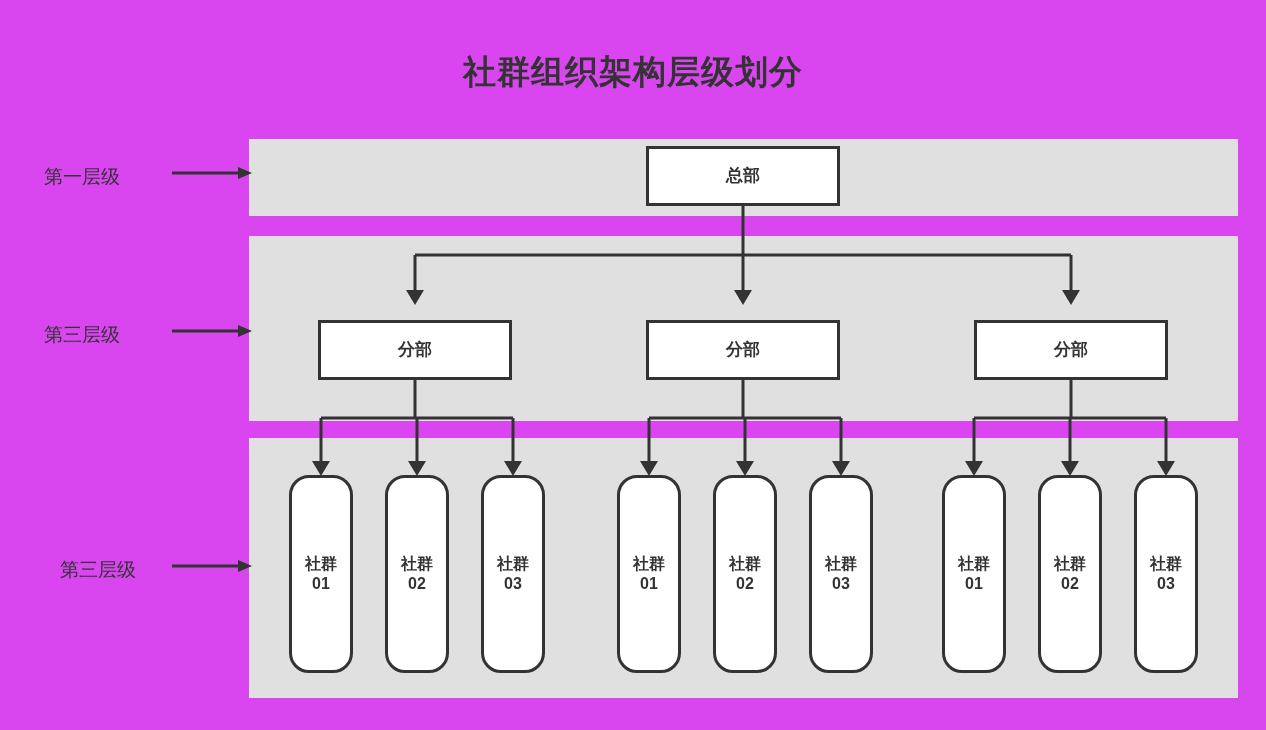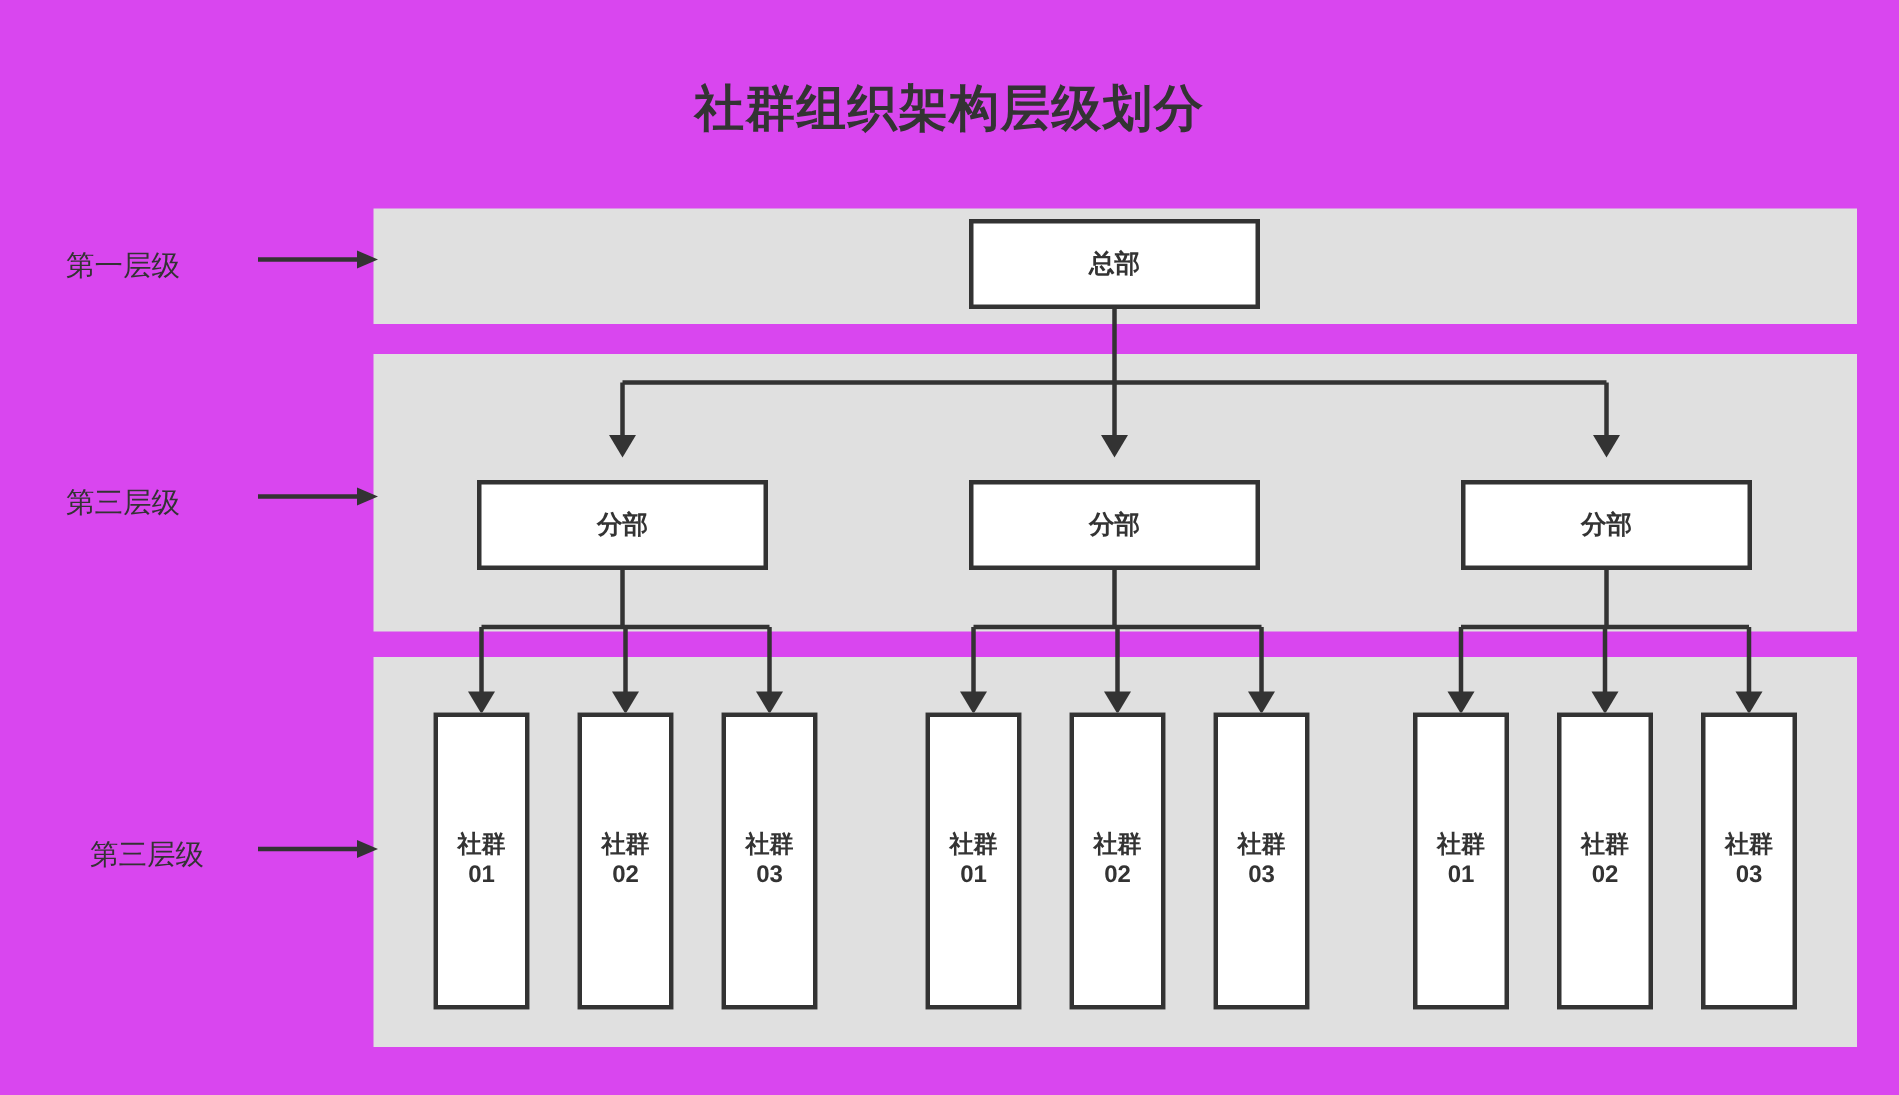--- a/index.html
+++ b/index.html
@@ -75,20 +75,21 @@
   .node-hq,
   .node-branch {
     font-size: 17px;
     font-weight: bold;
     color: #333333;
   }
   .node-leaf {
     font-size: 16px;
     font-weight: bold;
     color: #333333;
+    border-radius: 20px;
   }
   #node-hq { left: 646px; top: 146px; width: 194px; height: 60px; }
 
   .node-branch { width: 194px; height: 60px; top: 304px; margin-top: 16px; }
   #node-branch-0 { left: 318px; }
   #node-branch-1 { left: 646px; }
   #node-branch-2 { left: 974px; }
 
   .node-leaf { width: 64px; height: 198px; top: 475px; }
   #node-leaf-0-0 { left: 289px; }

